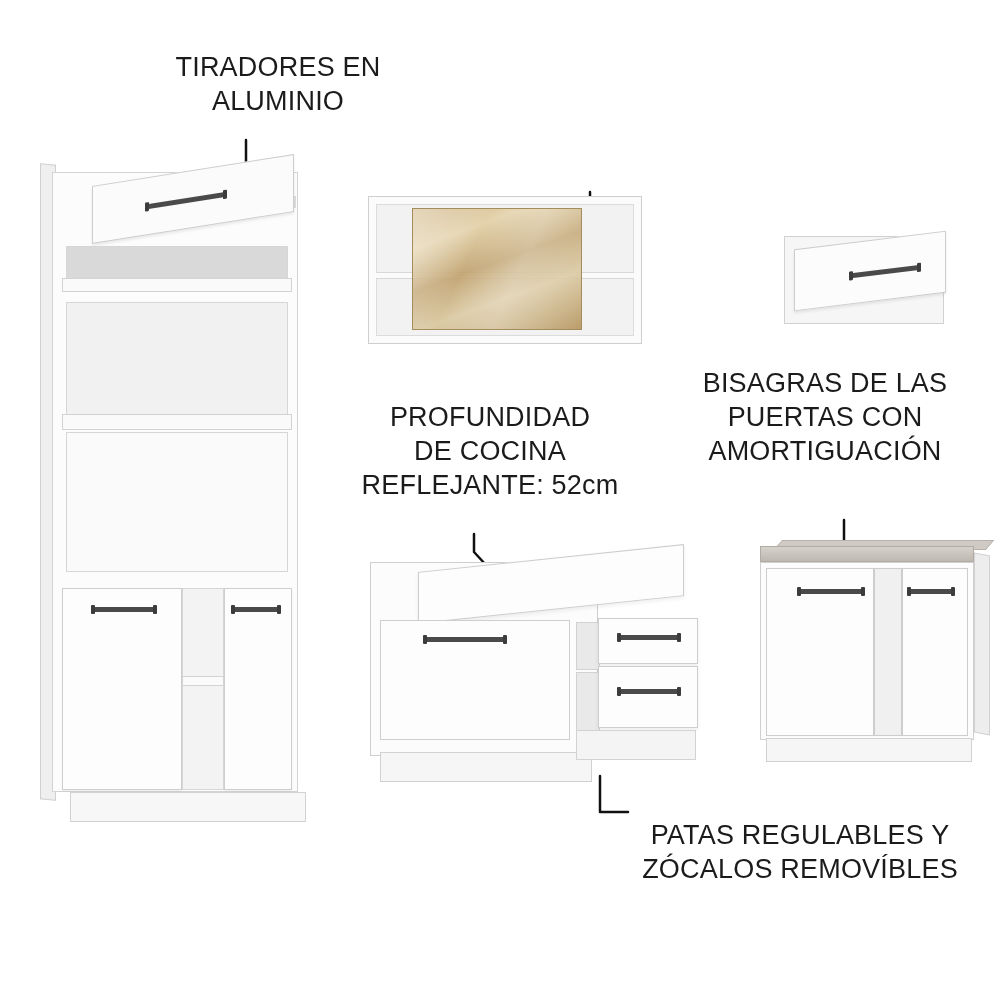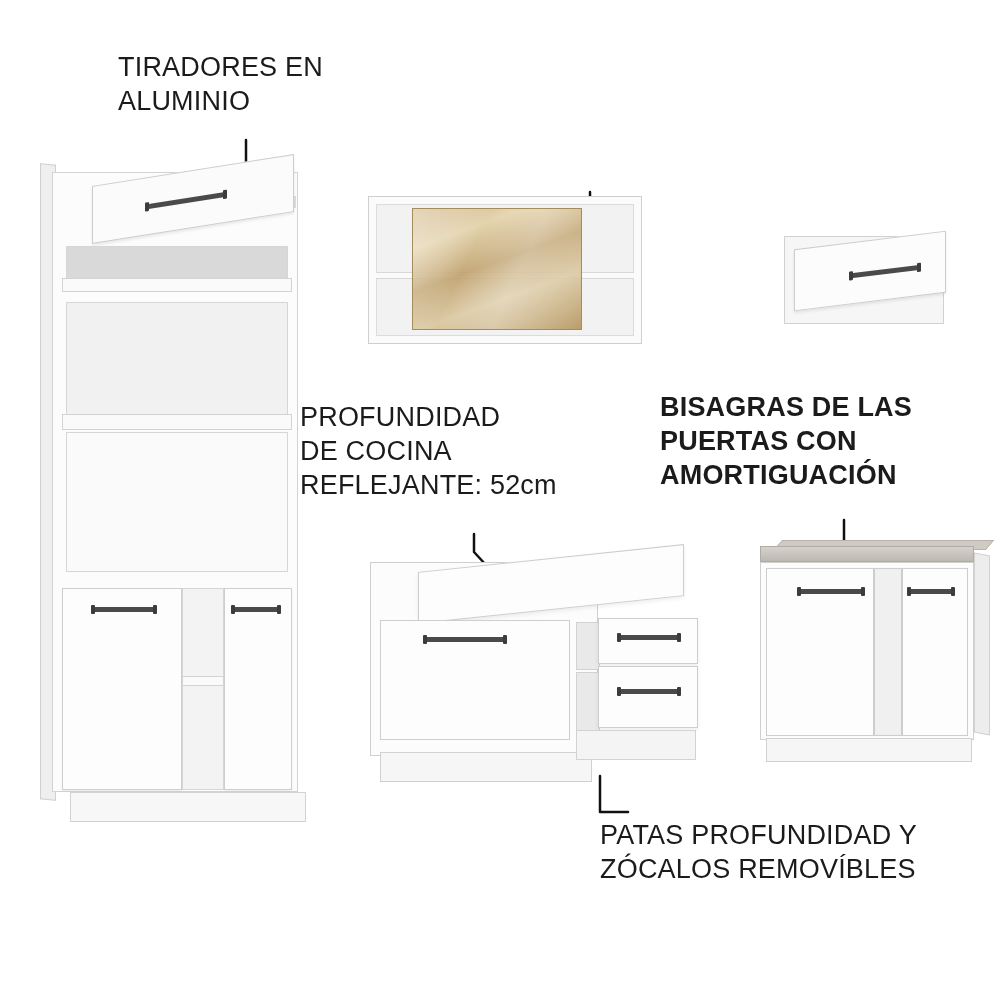--- a/index.html
+++ b/index.html
@@ -20,28 +20,28 @@
     width: 1000px;
     height: 1000px;
   }
 
   
   .callout {
     position: absolute;
     color: #1b1b1b;
     font-size: 27px;
     line-height: 34px;
-    text-align: left;
+    text-align: center;
     letter-spacing: 0.2px;
     white-space: pre-line;
   }
   #label-tiradores { left: 118px; top: 50px; width: 320px; }
   #label-vidrio    { left: 470px; top: 100px; width: 320px; }
   #label-profundidad { left: 300px; top: 400px; width: 380px; }
-  #label-bisagras  { left: 660px; top: 390px; width: 330px; font-weight: bold; }
+  #label-bisagras  { left: 660px; top: 366px; width: 330px; }
   #label-patas     { left: 600px; top: 818px; width: 400px; }
 
   
   .leader {
     position: absolute;
     pointer-events: none;
   }
 
   
   .piece { position: absolute; }
@@ -312,16 +312,16 @@
 
 
   <div class="callout" id="label-profundidad">PROFUNDIDAD
 DE COCINA
 REFLEJANTE: 52cm</div>
 
   <div class="callout" id="label-bisagras">BISAGRAS DE LAS
 PUERTAS CON
 AMORTIGUACIÓN</div>
 
-  <div class="callout" id="label-patas">PATAS PROFUNDIDAD Y
+  <div class="callout" id="label-patas">PATAS REGULABLES Y
 ZÓCALOS REMOVÍBLES</div>
 
 </div>
 
 </body></html>

